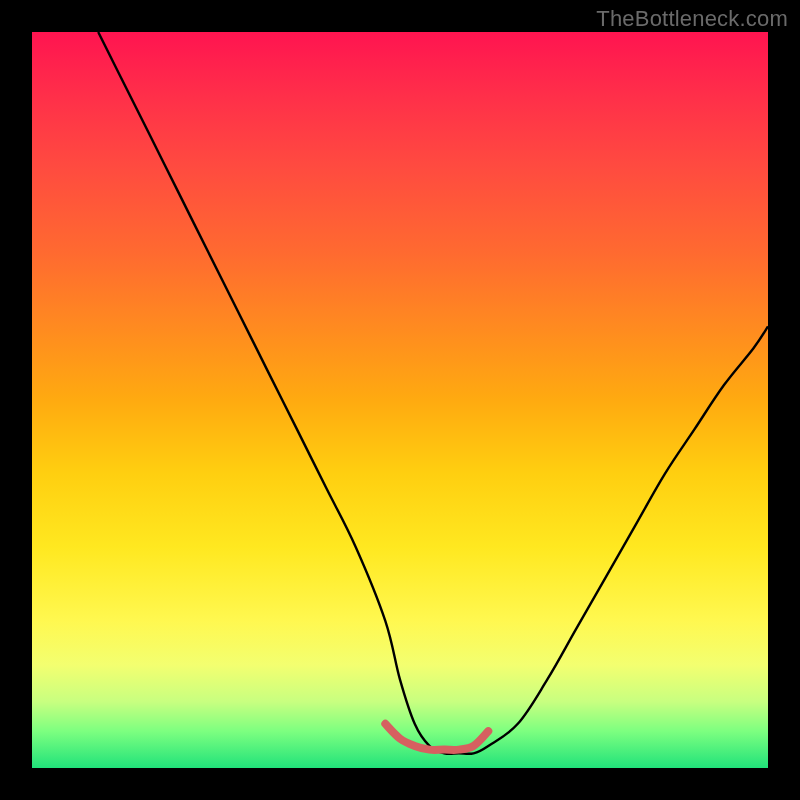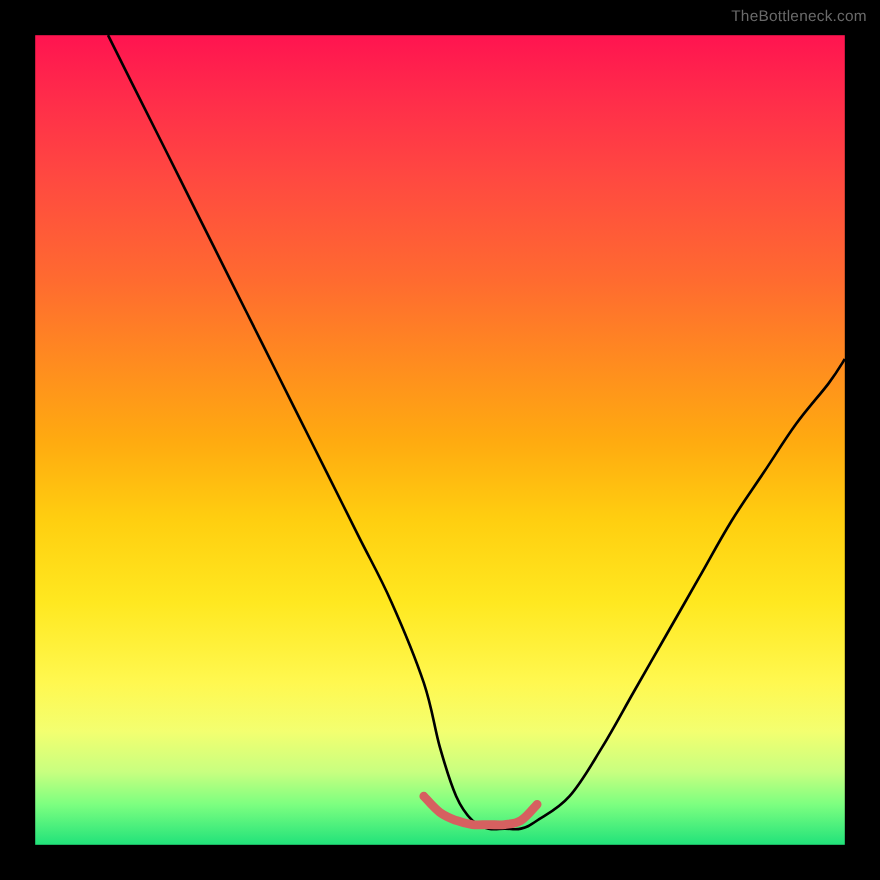--- a/index.html
+++ b/index.html
@@ -40,21 +40,21 @@
       #c8ff80 91%,
       #7dff80 95%,
       #21e27a 100%
     );
   }
   .watermark {
     position: absolute;
     top: 6px;
     right: 12px;
     color: #6a6a6a;
-    font-size: 14px;
+    font-size: 22px;
     font-weight: 500;
     letter-spacing: 0.2px;
     user-select: none;
   }
   svg.curve {
     position: absolute;
     left: 0;
     top: 0;
     width: 736px;
     height: 736px;

